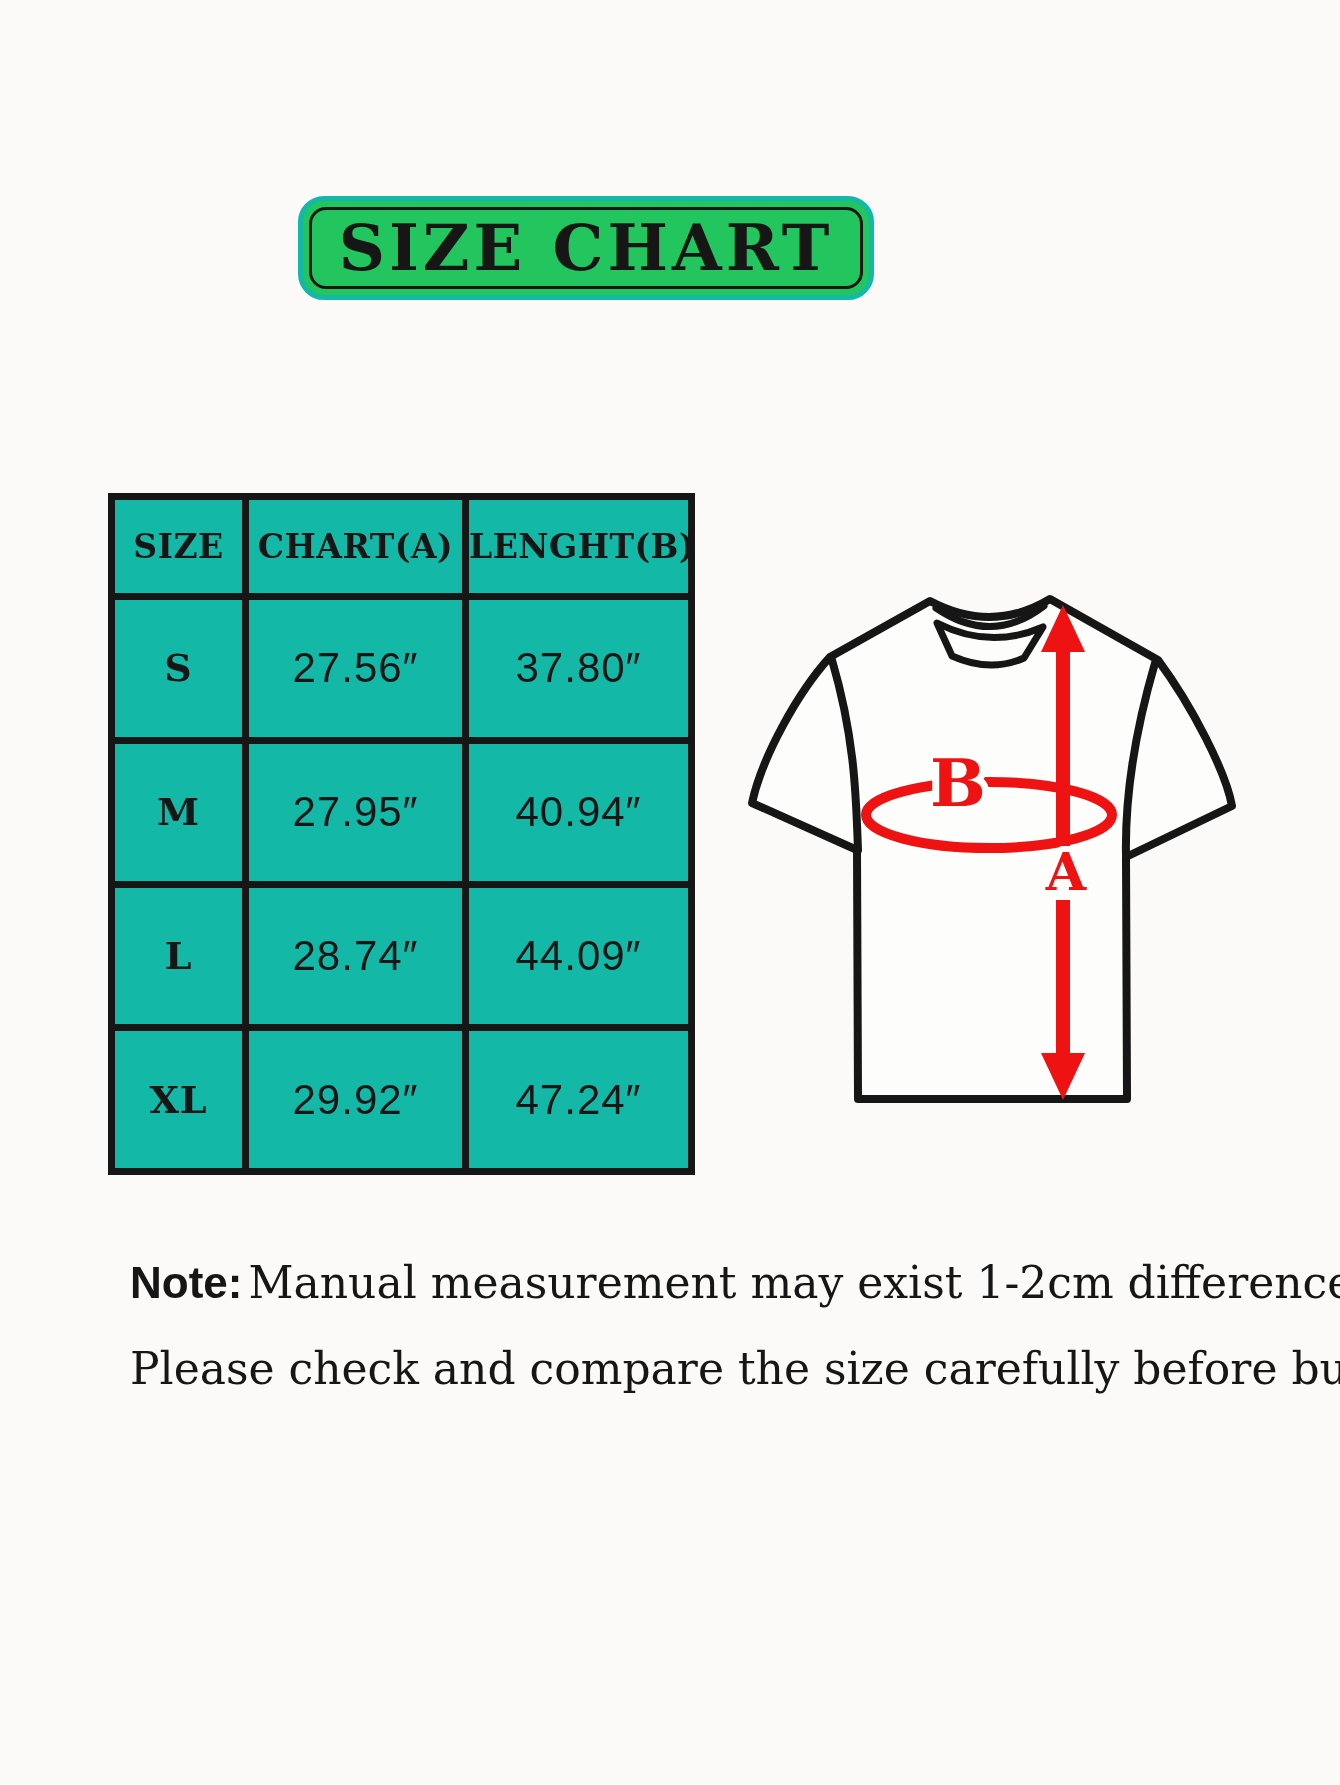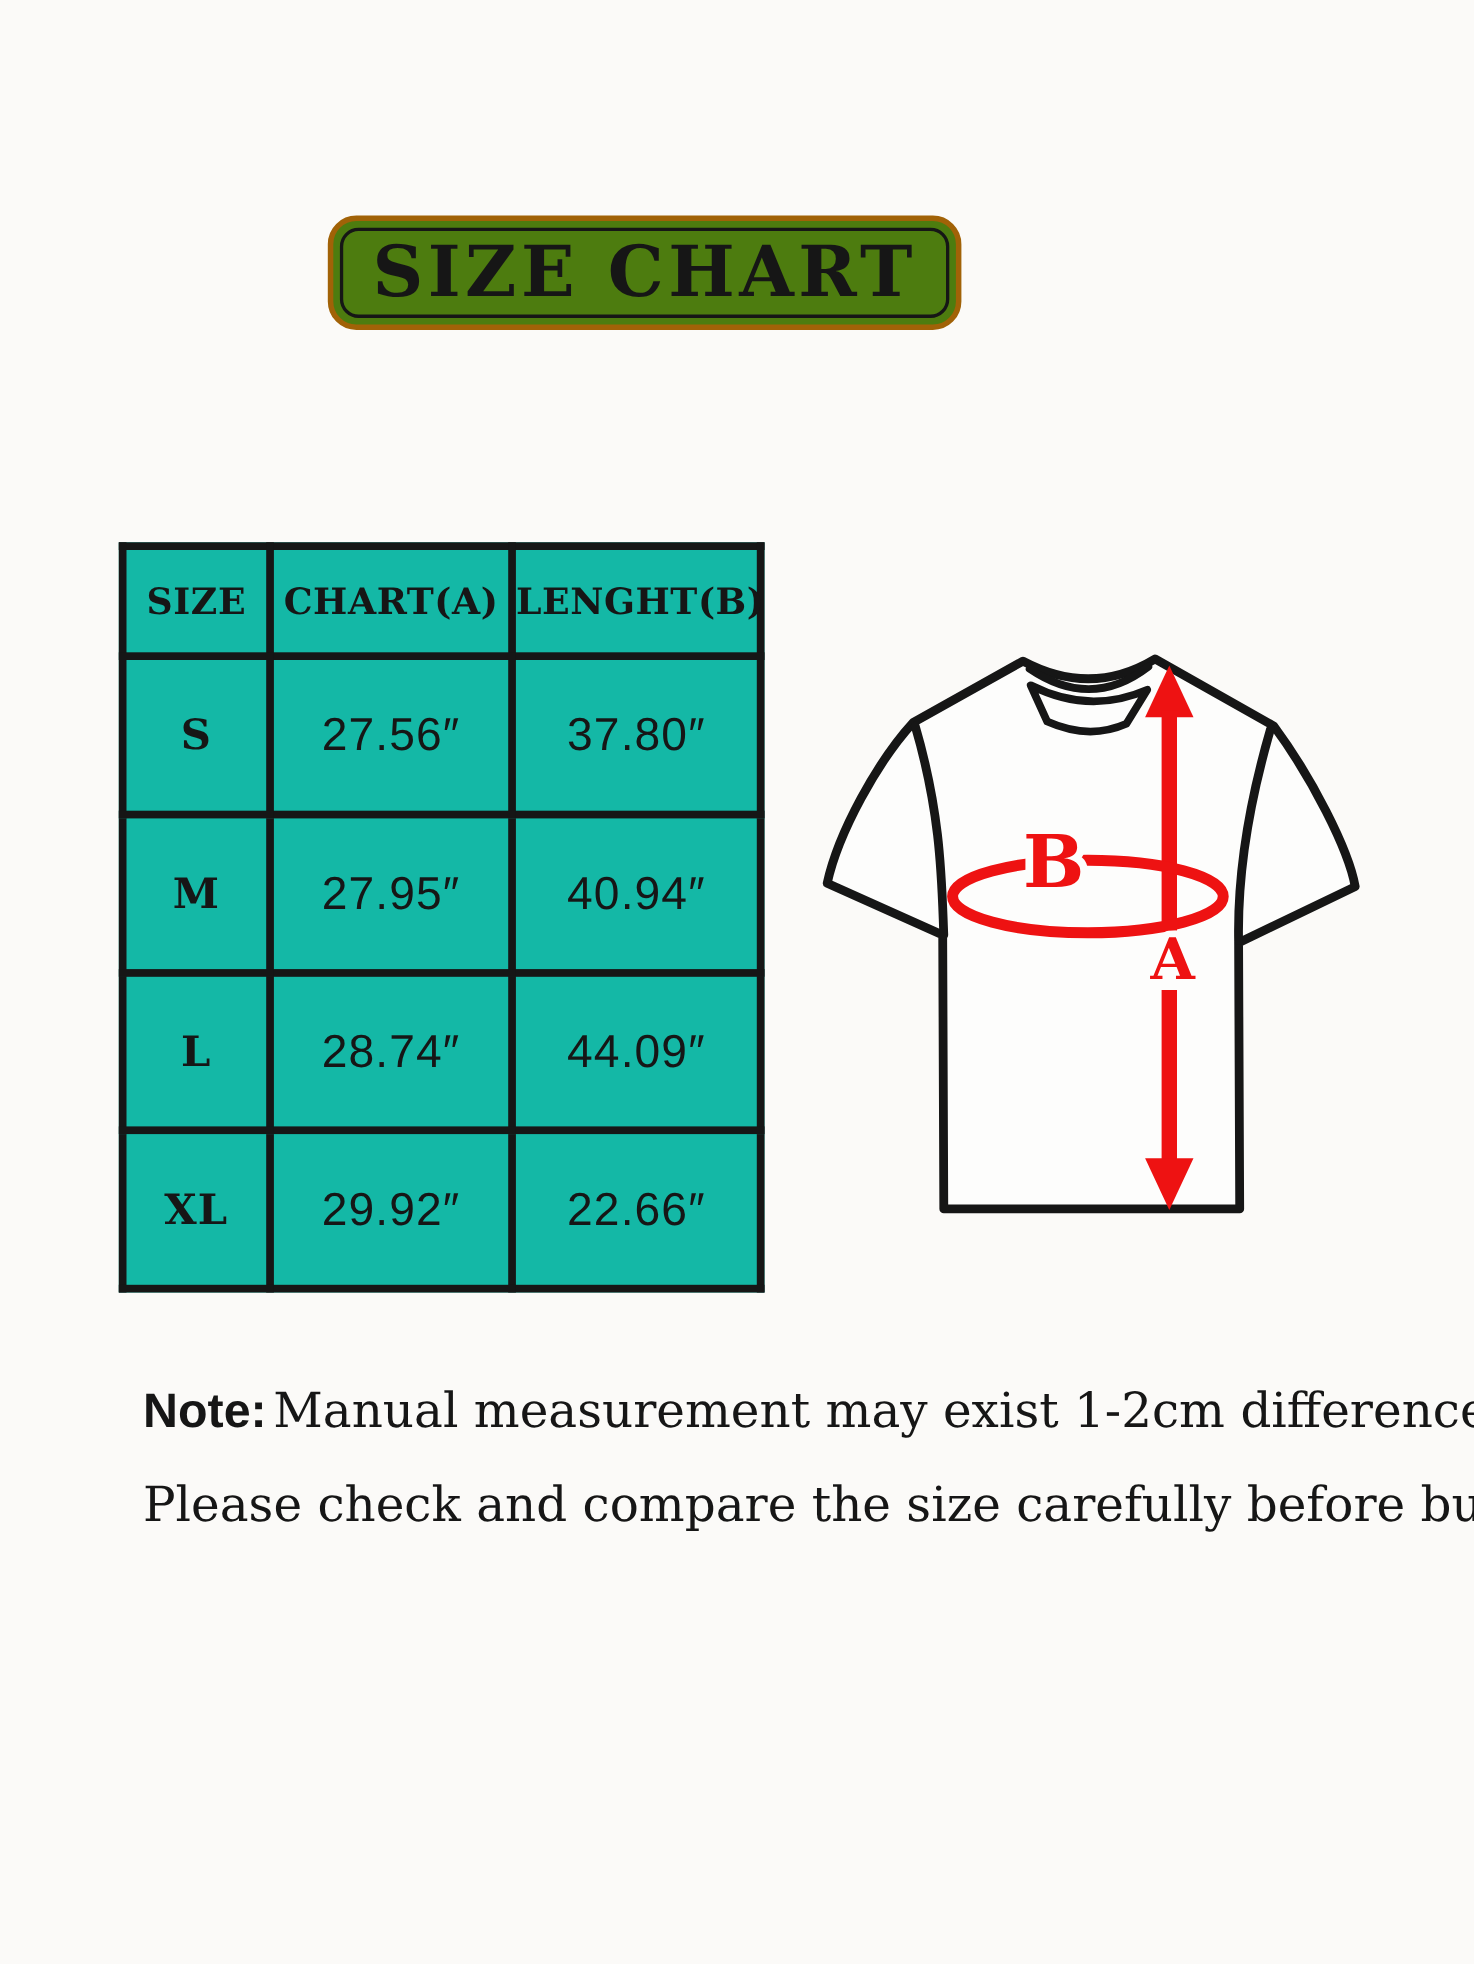--- a/index.html
+++ b/index.html
@@ -7,22 +7,22 @@
     position:relative;
     width:1340px;height:1785px;
     background:#fbfaf8;
     overflow:hidden;
     font-family:"DejaVu Serif",serif;
     color:#161616;
   }
   
   .title-box{
     position:absolute;left:298px;top:196px;width:576px;height:104px;
-    box-sizing:border-box;border:5px solid #a16207;border-radius:26px;
-    padding:6px;background:#4d7c0f;
+    box-sizing:border-box;border:5px solid #14b8a6;border-radius:26px;
+    padding:6px;background:#22c55e;
   }
   .title-box-inner{
     width:100%;height:100%;box-sizing:border-box;
     border:3px solid #161616;border-radius:17px;
     display:flex;align-items:center;justify-content:center;
   }
   .title-text{
     font:700 64px/1 "DejaVu Serif",serif;
     letter-spacing:4px;color:#161616;white-space:nowrap;
   }
@@ -101,21 +101,21 @@
         <td>40.94″</td>
       </tr>
       <tr>
         <th>L</th>
         <td>28.74″</td>
         <td>44.09″</td>
       </tr>
       <tr>
         <th>XL</th>
         <td>29.92″</td>
-        <td>22.66″</td>
+        <td>47.24″</td>
       </tr>
     </tbody>
   </table>
 
   <svg class="diagram" viewBox="640 520 620 600" xmlns="http://www.w3.org/2000/svg">
 
     <path d="M930,601
          Q992,634 1050,599
          L1158,660
          C1192,706 1226,772 1232,806

